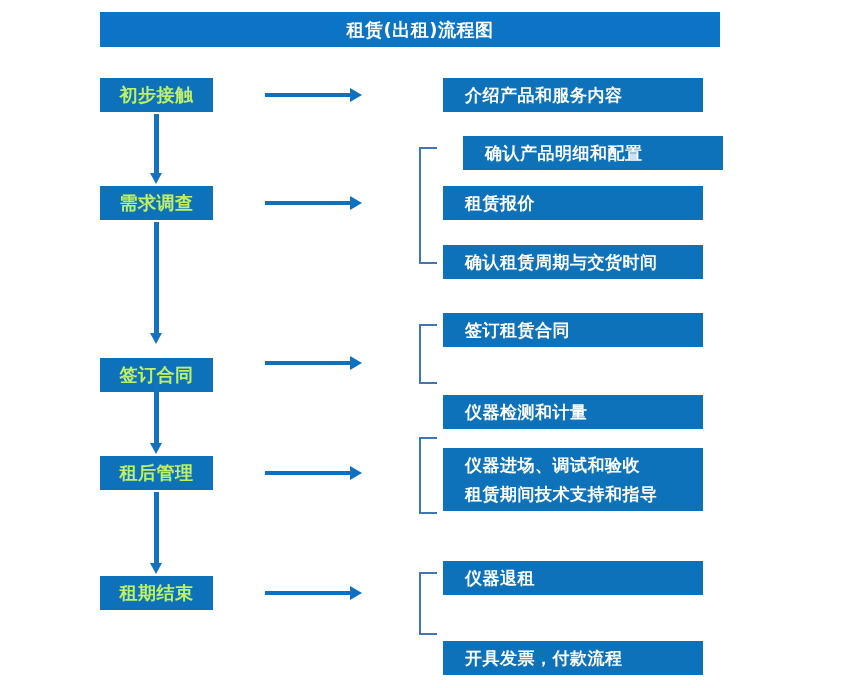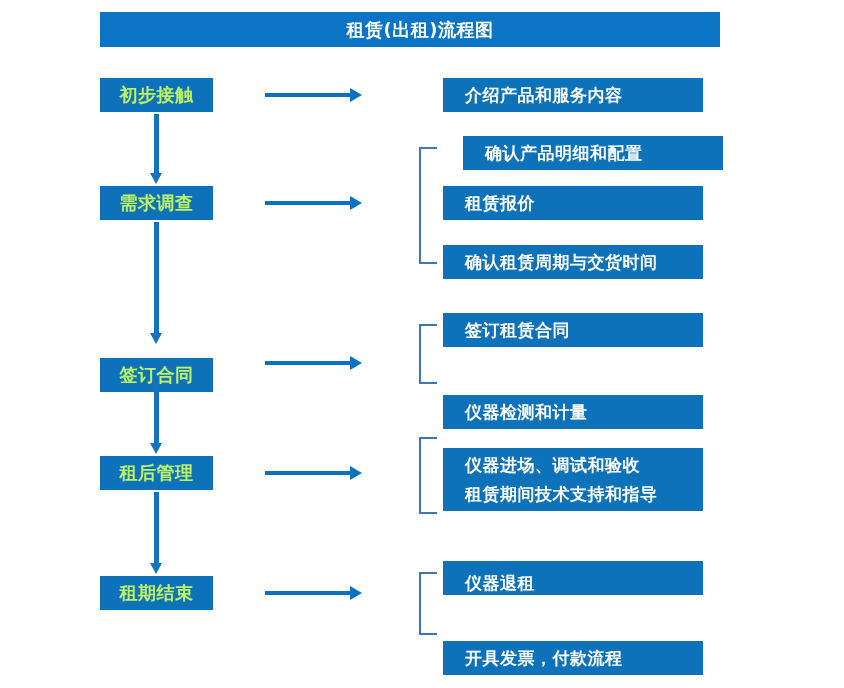--- a/index.html
+++ b/index.html
@@ -172,21 +172,21 @@
       </div>
       <div class="detail-box" style="top: 347px; margin-top: 48px;">
         <span>仪器检测和计量</span>
       </div>
       <div class="detail-box" style="top: 424px; margin-top: 24px;">
         <span>仪器进场、调试和验收</span>
       </div>
       <div class="detail-box" style="top: 477px;">
         <span>租赁期间技术支持和指导</span>
       </div>
-      <div class="detail-box" style="top: 561px; align-items: flex-end;">
+      <div class="detail-box" style="top: 561px;">
         <span>仪器退租</span>
       </div>
       <div class="detail-box" style="top: 641px;">
         <span>开具发票，付款流程</span>
       </div>
     </div>
   <div id="bracket-layer">
       <div class="bracket" style="top: 147px; height: 117px;"></div>
       <div class="bracket" style="top: 324px; height: 60px;"></div>
       <div class="bracket" style="top: 437px; height: 77px;"></div>

